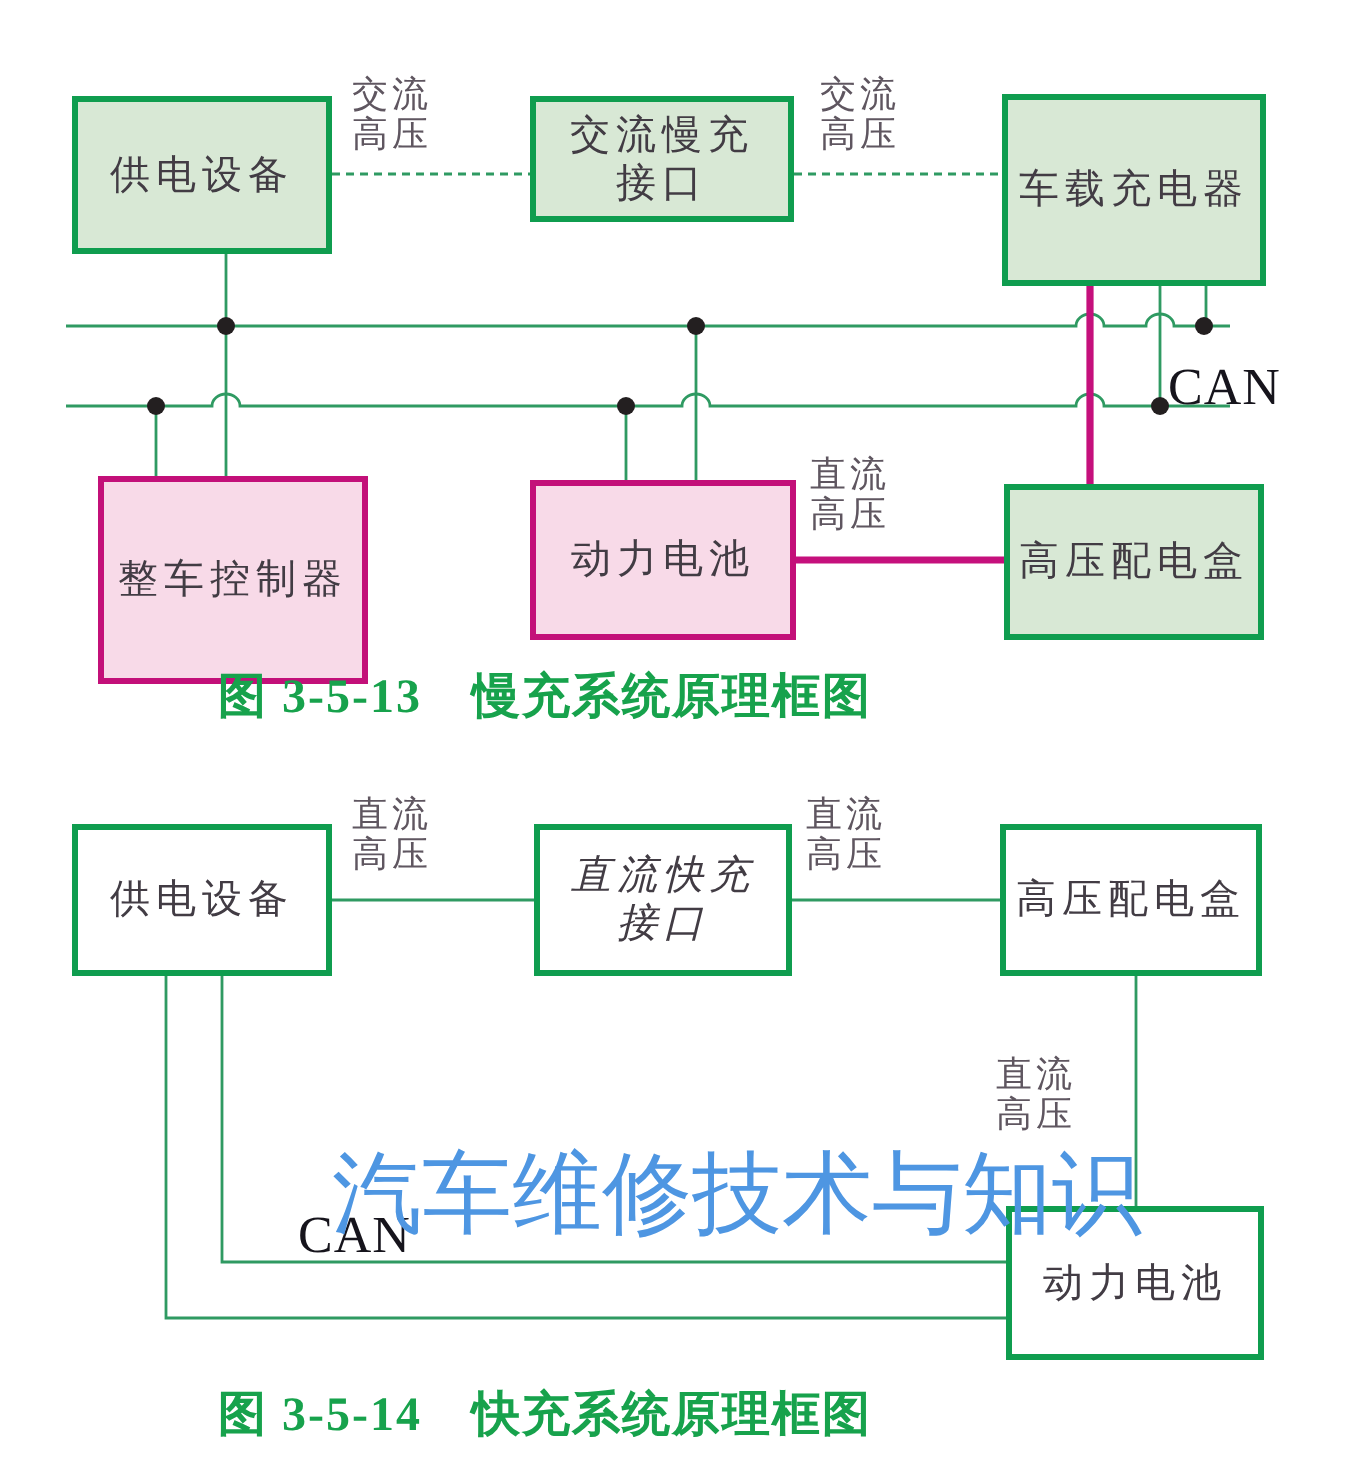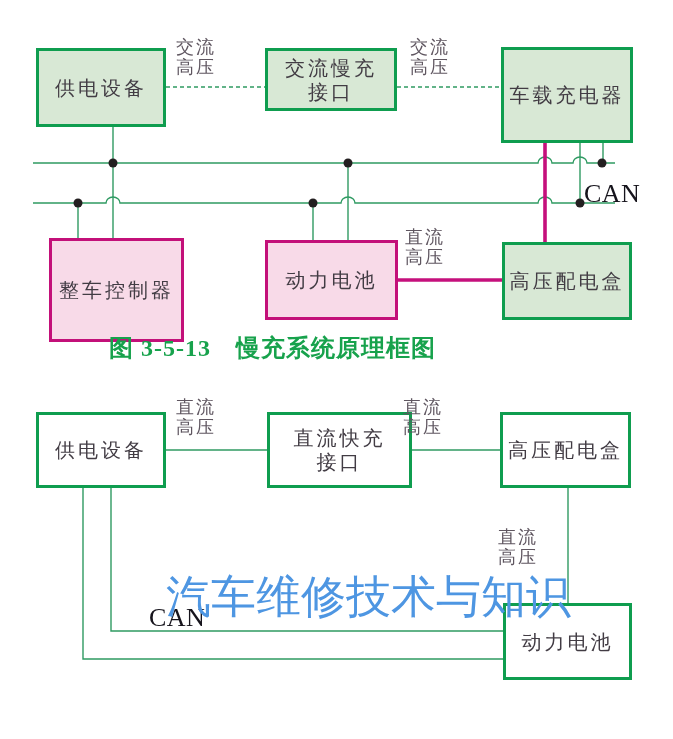--- a/index.html
+++ b/index.html
@@ -87,29 +87,30 @@
 高压</div>
   <div class="wire-label" style="left:410px;top:37px;">交流
 高压</div>
   <div class="wire-label" style="left:405px;top:227px;">直流
 高压</div>
   <div class="can-label" style="left:584px;top:179px;">CAN</div>
 
   <div class="caption" style="top:332px;">图 3-5-13　慢充系统原理框图</div>
 
   <div class="box white" style="left:36px;top:412px;width:130px;height:76px;">供电设备</div>
-  <div class="box white" style="left:267px;top:412px;width:145px;height:76px;">直流快充
+  <div class="box white" style="left:267px;top:412px;width:129px;height:76px;font-style:italic;">直流快充
 接口</div>
   <div class="box white" style="left:500px;top:412px;width:131px;height:76px;">高压配电盒</div>
   <div class="box white" style="left:503px;top:603px;width:129px;height:77px;">动力电池</div>
 
   <div class="wire-label" style="left:176px;top:397px;">直流
 高压</div>
   <div class="wire-label" style="left:403px;top:397px;">直流
 高压</div>
   <div class="wire-label" style="left:498px;top:527px;">直流
 高压</div>
   <div class="can-label" style="left:149px;top:603px;">CAN</div>
 
   <div id="watermark">汽车维修技术与知识</div>
 
+  <div class="caption" style="top:691px;">图 3-5-14　快充系统原理框图</div>
 
 </div>
 
 </body></html>

